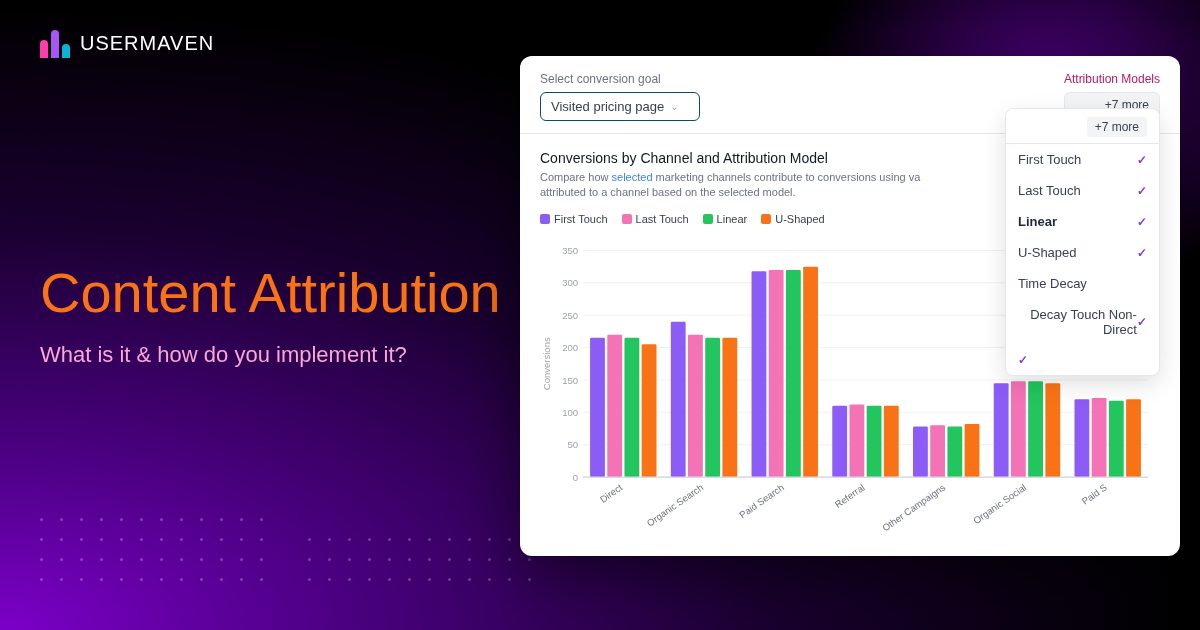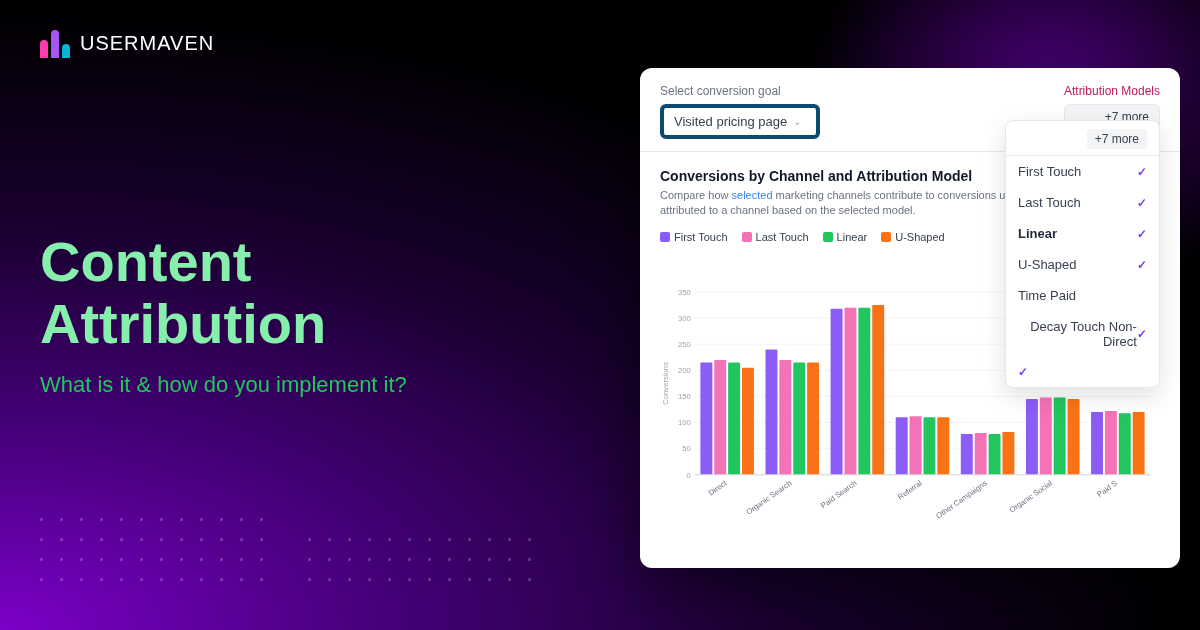--- a/index.html
+++ b/index.html
@@ -75,29 +75,29 @@
     
     .left-text {
       position: absolute;
       top: 50%;
       left: 40px;
       transform: translateY(-50%);
       max-width: 500px;
     }
 
     .main-title {
-      color: #86efac;
+      color: #f97316;
       font-size: 56px;
-      font-weight: 700;
+      font-weight: 400;
       line-height: 1.1;
       margin-bottom: 18px;
     }
 
     .sub-title {
-      color: #22c55e;
+      color: #f9a8d4;
       font-size: 22px;
       font-weight: 400;
     }
 
     
     .dots-area {
       position: absolute;
       bottom: 40px;
       left: 40px;
       display: grid;
@@ -119,23 +119,23 @@
       right: 660px;
       display: grid;
       grid-template-columns: repeat(12, 12px);
       grid-template-rows: repeat(3, 12px);
       gap: 8px;
     }
 
     
     .ui-panel {
       position: absolute;
-      top: 68px;
+      top: 56px;
       right: 20px;
-      width: 540px;
+      width: 660px;
       height: 500px;
       background: #ffffff;
       border-radius: 12px;
       overflow: hidden;
       box-shadow: 0 20px 60px rgba(0,0,0,0.5);
       display: flex;
       flex-direction: column;
     }
 
     .panel-top {
@@ -151,21 +151,21 @@
       font-size: 12px;
       color: #6b7280;
       margin-bottom: 6px;
     }
 
     .select-goal-dropdown {
       display: flex;
       align-items: center;
       gap: 6px;
       background: #fff;
-      border: 4px solid #0c4a6e;
+      border: 1px solid #0c4a6e;
       border-radius: 6px;
       padding: 6px 10px;
       font-size: 13px;
       color: #374151;
       cursor: pointer;
       min-width: 160px;
     }
 
     .select-goal-dropdown .chevron {
       color: #9ca3af;
@@ -243,21 +243,21 @@
     
     .panel-content {
       padding: 16px 20px;
       flex: 1;
       display: flex;
       flex-direction: column;
     }
 
     .chart-section-title {
       font-size: 14px;
-      font-weight: 700;
+      font-weight: 400;
       color: #111827;
       margin-bottom: 4px;
     }
 
     .chart-section-desc {
       font-size: 11px;
       color: #6b7280;
       line-height: 1.4;
       margin-bottom: 12px;
     }
@@ -440,21 +440,21 @@
           </div>
           <div class="dropdown-item active">
             <span>Linear</span>
             <span class="check">✓</span>
           </div>
           <div class="dropdown-item">
             <span>U-Shaped</span>
             <span class="check">✓</span>
           </div>
           <div class="dropdown-item">
-            <span>Time Paid</span>
+            <span>Time Decay</span>
           </div>
           <div class="dropdown-item">
             <span>Decay Touch Non-Direct</span>
             <span class="check">✓</span>
           </div>
           <div class="dropdown-item">
             <span class="check">✓</span>
           </div>
         </div>
       </div>

